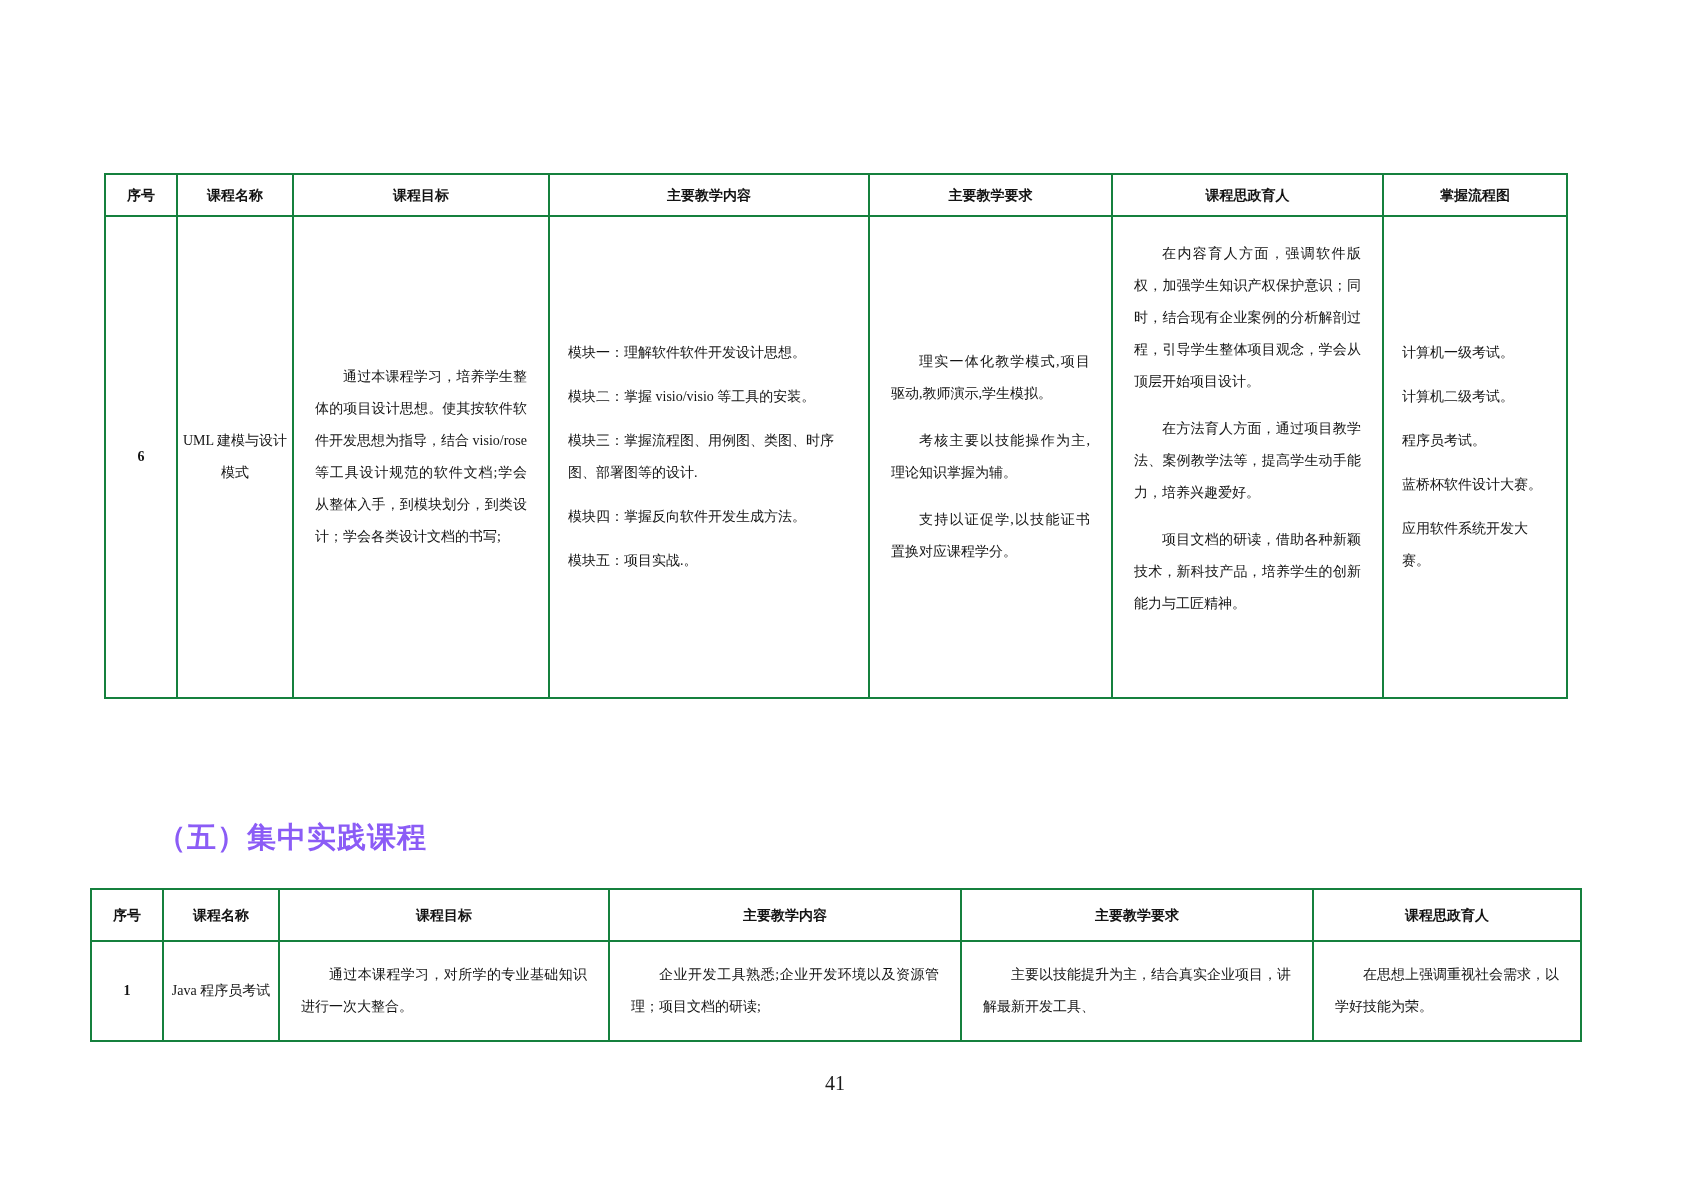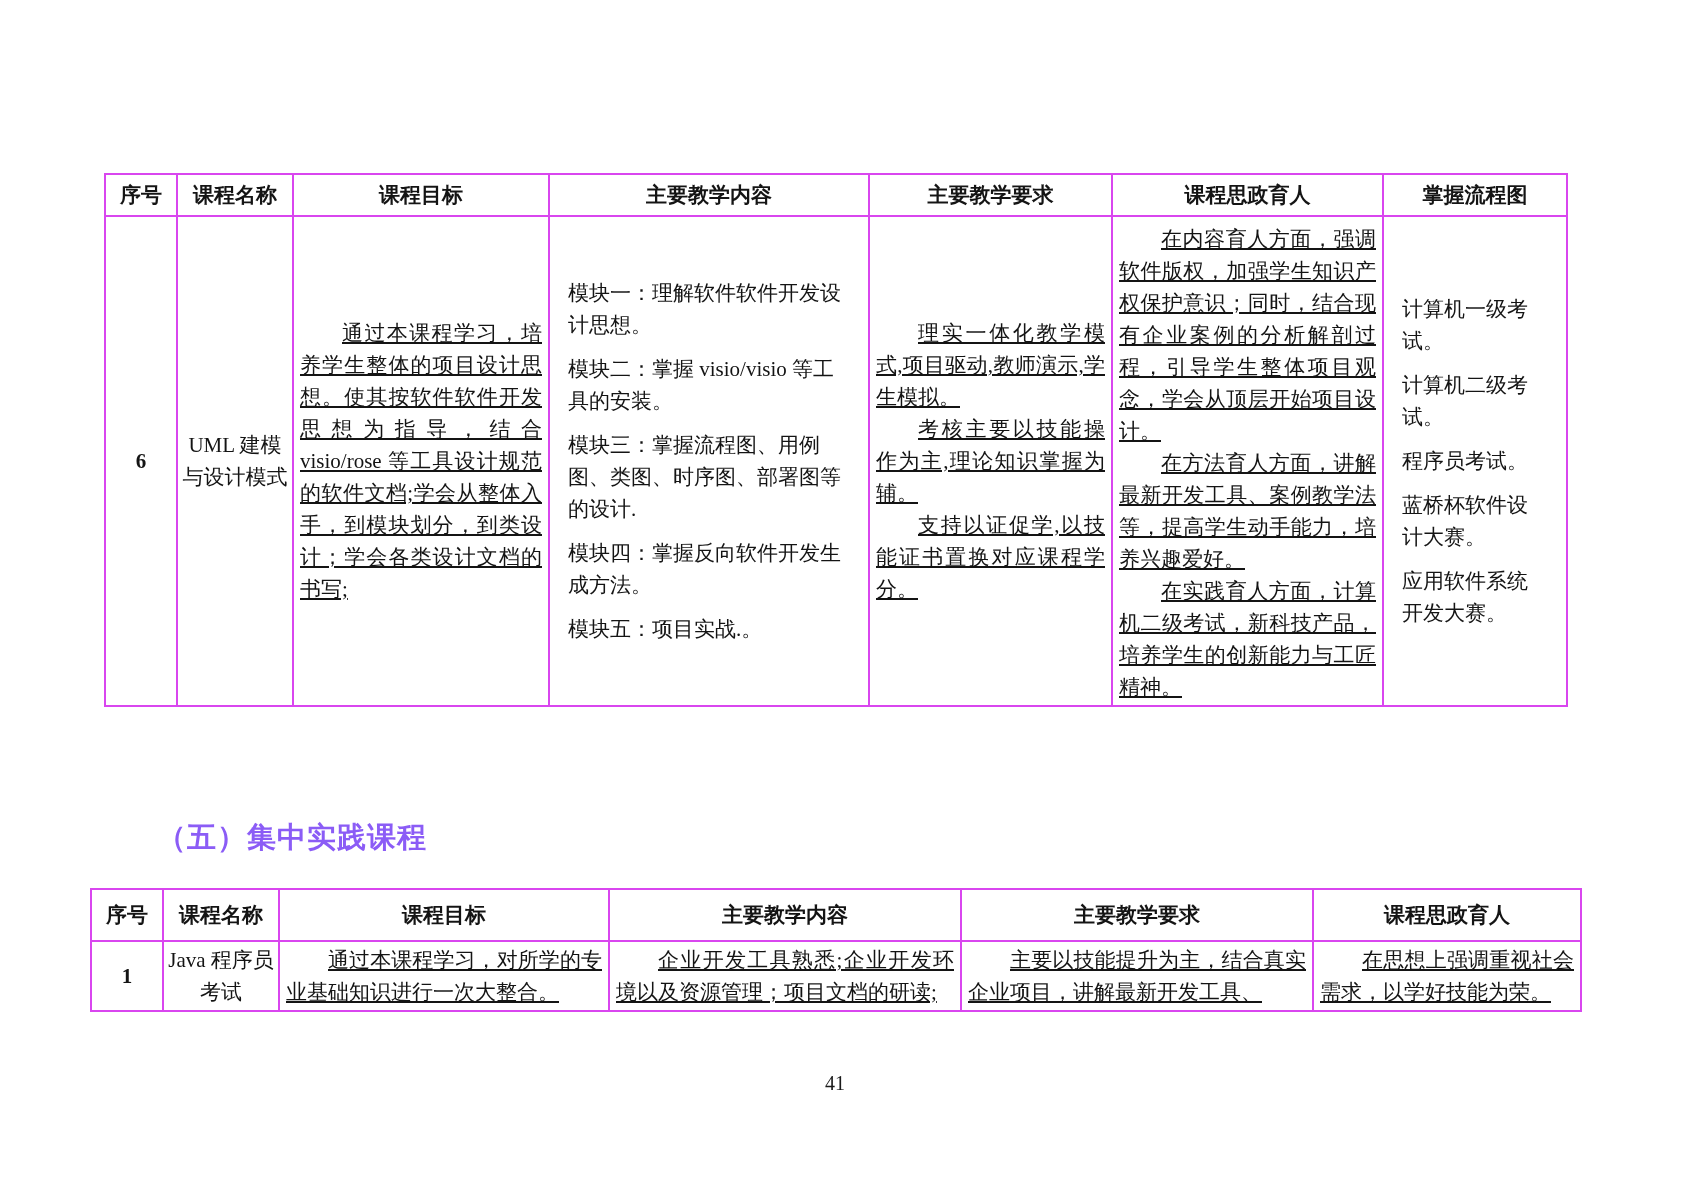--- a/index.html
+++ b/index.html
@@ -9,23 +9,23 @@
     color:#141414;
     overflow:hidden;
   }
   .doc-table{
     position:absolute;
     border-collapse:collapse;
     table-layout:fixed;
     background:#fff;
   }
   .doc-table th,.doc-table td{
-    border:2px solid #d946ef;
+    border:2px solid #15803d;
     padding:2px 6px;
-    font-size:21px;
+    font-size:14px;
     line-height:32px;
     vertical-align:middle;
     overflow:hidden;
   }
   .doc-table th{
     font-family:"Liberation Sans","DejaVu Sans",sans-serif;
     font-weight:700;
     text-align:center;
     padding:2px 2px;
   }
@@ -34,21 +34,21 @@
   #table1 tbody tr{height:482px;}
   #table2{left:90px;top:888px;width:1490px;}
   #table2 thead tr{height:52px;}
   #table2 tbody tr{height:64px;}
   td.c-seq{
     text-align:center;
     font-weight:700;
   }
   td.c-name{text-align:center;padding:2px 4px;}
   td.c-just{text-align:justify;}
-  p.para{margin:0;text-indent:2em;text-align:justify;text-decoration:underline;}
+  p.para{margin:15px;text-indent:2em;text-align:justify;}
   p.line{margin:12px;text-indent:0;text-align:left;}
   td.v-top{vertical-align:top;padding-top:6px;}
   #section-heading{
     position:absolute;left:157px;top:815px;
     font-family:"Liberation Sans","DejaVu Sans",sans-serif;
     font-weight:700;font-size:29px;line-height:44px;color:#8b5cf6;
     letter-spacing:1px;
   }
   #page-number{
     position:absolute;left:0;top:1072px;width:1670px;
@@ -93,22 +93,22 @@
         <p class="line">模块四：掌握反向软件开发生成方法。</p>
         <p class="line">模块五：项目实战.。</p>
       </td>
       <td>
         <p class="para">理实一体化教学模式,项目驱动,教师演示,学生模拟。</p>
         <p class="para">考核主要以技能操作为主,理论知识掌握为辅。</p>
         <p class="para">支持以证促学,以技能证书置换对应课程学分。</p>
       </td>
       <td class="v-top">
         <p class="para">在内容育人方面，强调软件版权，加强学生知识产权保护意识；同时，结合现有企业案例的分析解剖过程，引导学生整体项目观念，学会从顶层开始项目设计。</p>
-        <p class="para">在方法育人方面，讲解最新开发工具、案例教学法等，提高学生动手能力，培养兴趣爱好。</p>
-        <p class="para">在实践育人方面，计算机二级考试，新科技产品，培养学生的创新能力与工匠精神。</p>
+        <p class="para">在方法育人方面，通过项目教学法、案例教学法等，提高学生动手能力，培养兴趣爱好。</p>
+        <p class="para">项目文档的研读，借助各种新颖技术，新科技产品，培养学生的创新能力与工匠精神。</p>
       </td>
       <td>
         <p class="line">计算机一级考试。</p>
         <p class="line">计算机二级考试。</p>
         <p class="line">程序员考试。</p>
         <p class="line">蓝桥杯软件设计大赛。</p>
         <p class="line">应用软件系统开发大赛。</p>
       </td>
     </tr>
   </tbody>

